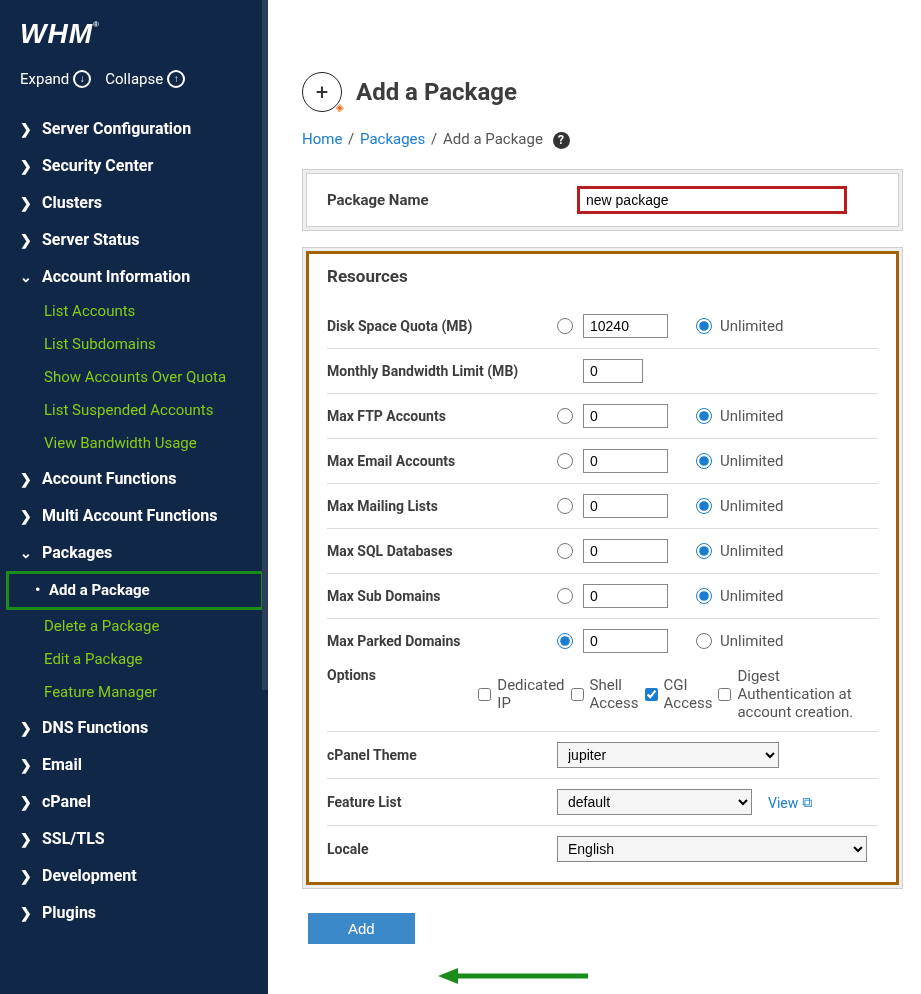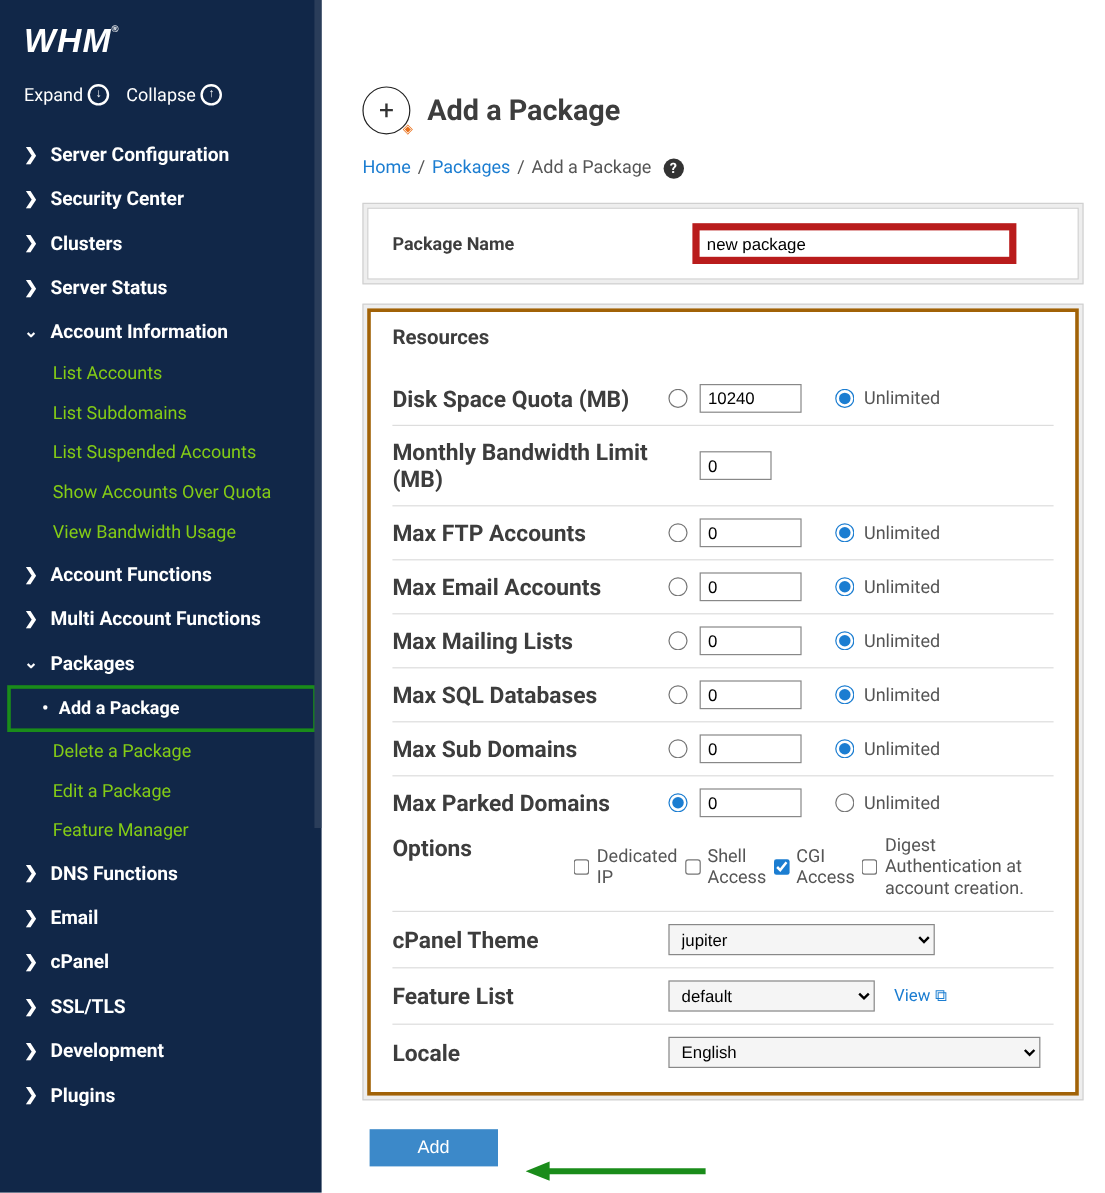--- a/index.html
+++ b/index.html
@@ -35,43 +35,43 @@
 .breadcrumb { padding: 4px 0 20px 34px; font-size: 15px; }
 .breadcrumb a { color: #1b7dd1; text-decoration: none; }
 .breadcrumb .sep { color: #555; margin: 0 2px; }
 .breadcrumb .current { color: #555; }
 .help-circle { display: inline-block; width: 17px; height: 17px; background: #333; color: #fff; border-radius: 50%; text-align: center; line-height: 17px; font-size: 12px; font-weight: 700; margin-left: 6px; }
 
 .panel { margin: 0 18px 16px 34px; border: 1px solid #d0d0d0; background: #eee; padding: 3px; }
 .panel-inner { background: #fff; border: 1px solid #d0d0d0; padding: 12px 20px; }
 .panel-row { display: flex; align-items: center; gap: 20px; }
 .panel-row label { font-weight: 700; font-size: 15px; width: 230px; color: #3d3d3d; }
-.text-input { border: 6px solid #b91c1c; padding: 3px 6px; font-size: 14px; width: 270px; }
+.text-input { border: 3px solid #b91c1c; padding: 3px 6px; font-size: 14px; width: 270px; }
 
 .resources-panel { margin: 0 18px 0 34px; border: 1px solid #d0d0d0; background: #eee; padding: 3px; }
 .resources-inner { background: #fff; border: 3px solid #a16207; padding: 12px 18px 10px 18px; }
 .resources-title { font-size: 17px; font-weight: 700; color: #3d3d3d; margin-bottom: 18px; }
 
 .field-row { display: flex; align-items: center; padding: 10px 0; border-bottom: 1px solid #ddd; }
 .field-row:last-child { border-bottom: none; }
-.field-label { width: 230px; font-weight: 700; font-size: 19px; color: #3d3d3d; padding-right: 10px; }
+.field-label { width: 230px; font-weight: 700; font-size: 14px; color: #3d3d3d; padding-right: 10px; }
 .field-ctrl { display: flex; align-items: center; gap: 10px; flex: 1; }
 .radio { width: 16px; height: 16px; accent-color: #1b7dd1; }
 .num-input { border: 1px solid #888; padding: 3px 6px; font-size: 14px; width: 85px; }
 .num-input.sm { width: 60px; }
 .unlim-group { display: flex; align-items: center; gap: 8px; margin-left: 18px; }
 .unlim-label { font-size: 15px; color: #555; }
 
 .options-col { display: flex; flex-direction: row; gap: 4px; }
 .chk-row { display: flex; align-items: center; gap: 6px; font-size: 15px; color: #555; }
 .chk { width: 15px; height: 15px; accent-color: #1b7dd1; }
 
 .select { border: 1px solid #888; padding: 3px 6px; font-size: 14px; background: #f5f5f5; }
 .select.sm { width: 222px; }
-.select.md { width: 172px; }
+.select.md { width: 195px; }
 .select.lg { width: 310px; }
 .view-link { color: #1b7dd1; text-decoration: none; margin-left: 6px; display: inline-flex; align-items: flex-end; gap: 4px; }
 
 .add-btn { background: #3c89c9; color: #fff; border: none; padding: 7px 40px; font-size: 15px; margin: 24px 0 0 40px; cursor: pointer; }
 
 .arrow { position: absolute; left: 438px; top: 964px; }
 .arrow-line { stroke: #1a8c1a; stroke-width: 5; }
 .arrow-head { fill: #1a8c1a; }
 </style>
 </head>
@@ -107,22 +107,22 @@
       <div class="nav-item">
           <span class="nav-chevron">❯</span>
           <span>Server Status</span>
         </div>
       <div class="nav-item">
           <span class="nav-chevron">⌄</span>
           <span>Account Information</span>
         </div>
       <div class="nav-sub">List Accounts</div>
       <div class="nav-sub">List Subdomains</div>
+      <div class="nav-sub">Show Accounts Over Quota</div>
       <div class="nav-sub">List Suspended Accounts</div>
-      <div class="nav-sub">Show Accounts Over Quota</div>
       <div class="nav-sub">View Bandwidth Usage</div>
       <div class="nav-item">
           <span class="nav-chevron">❯</span>
           <span>Account Functions</span>
         </div>
       <div class="nav-item">
           <span class="nav-chevron">❯</span>
           <span>Multi Account Functions</span>
         </div>
       <div class="nav-item">

